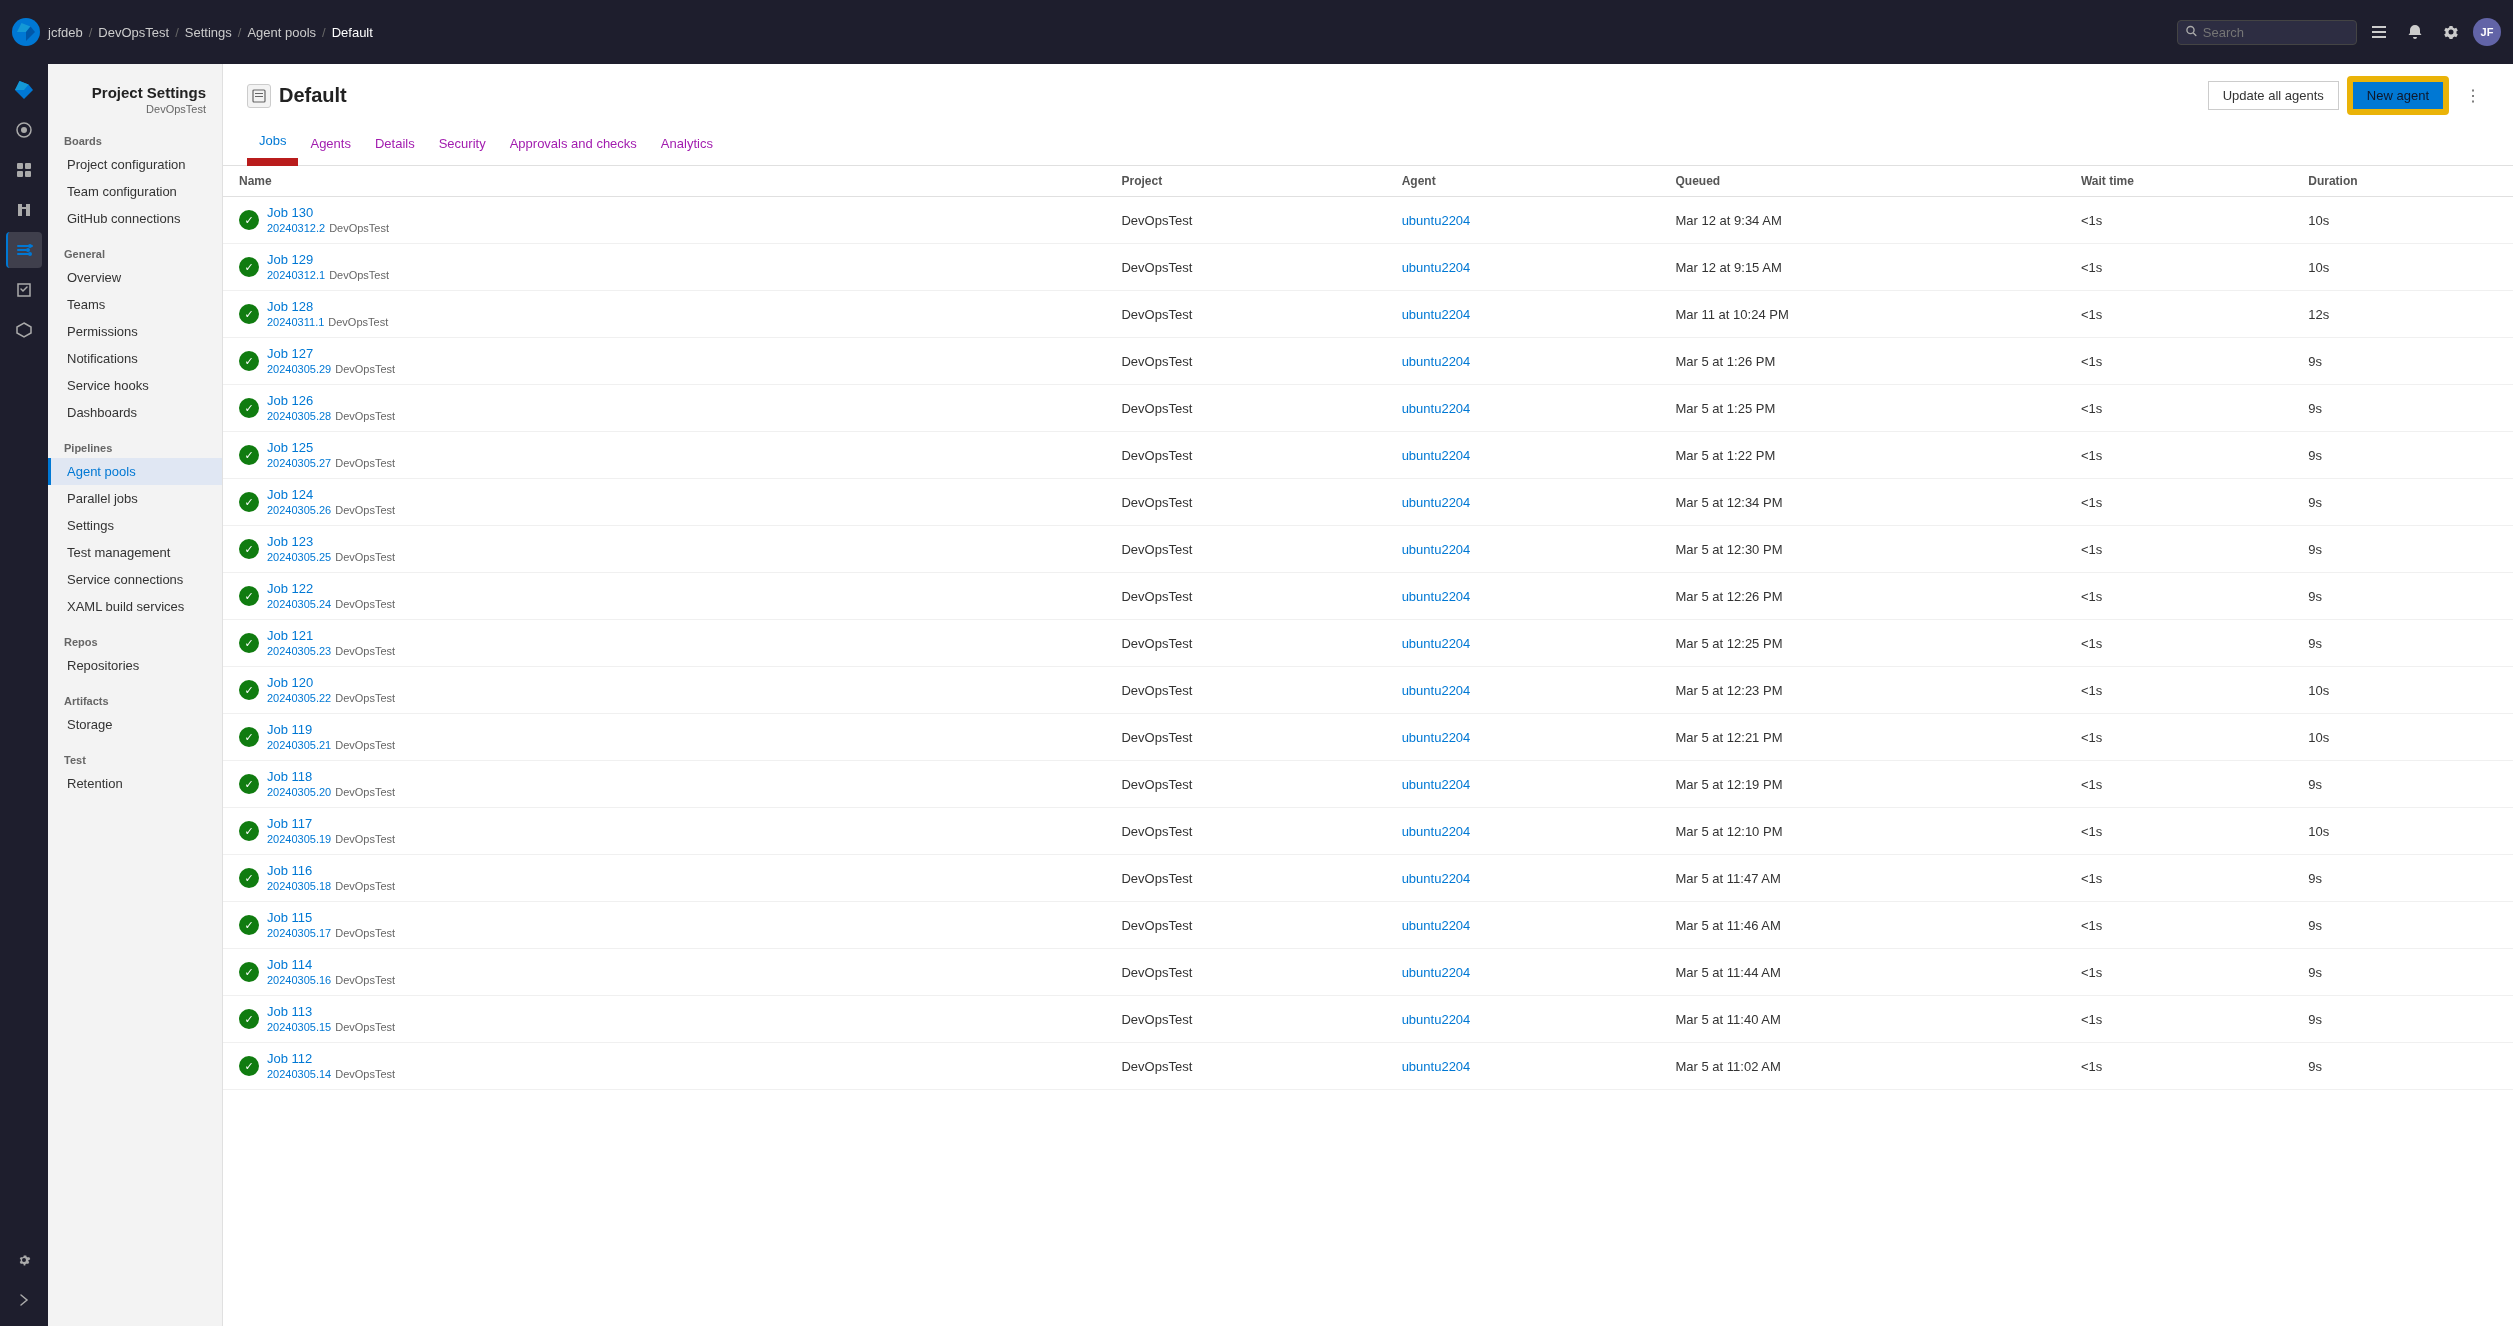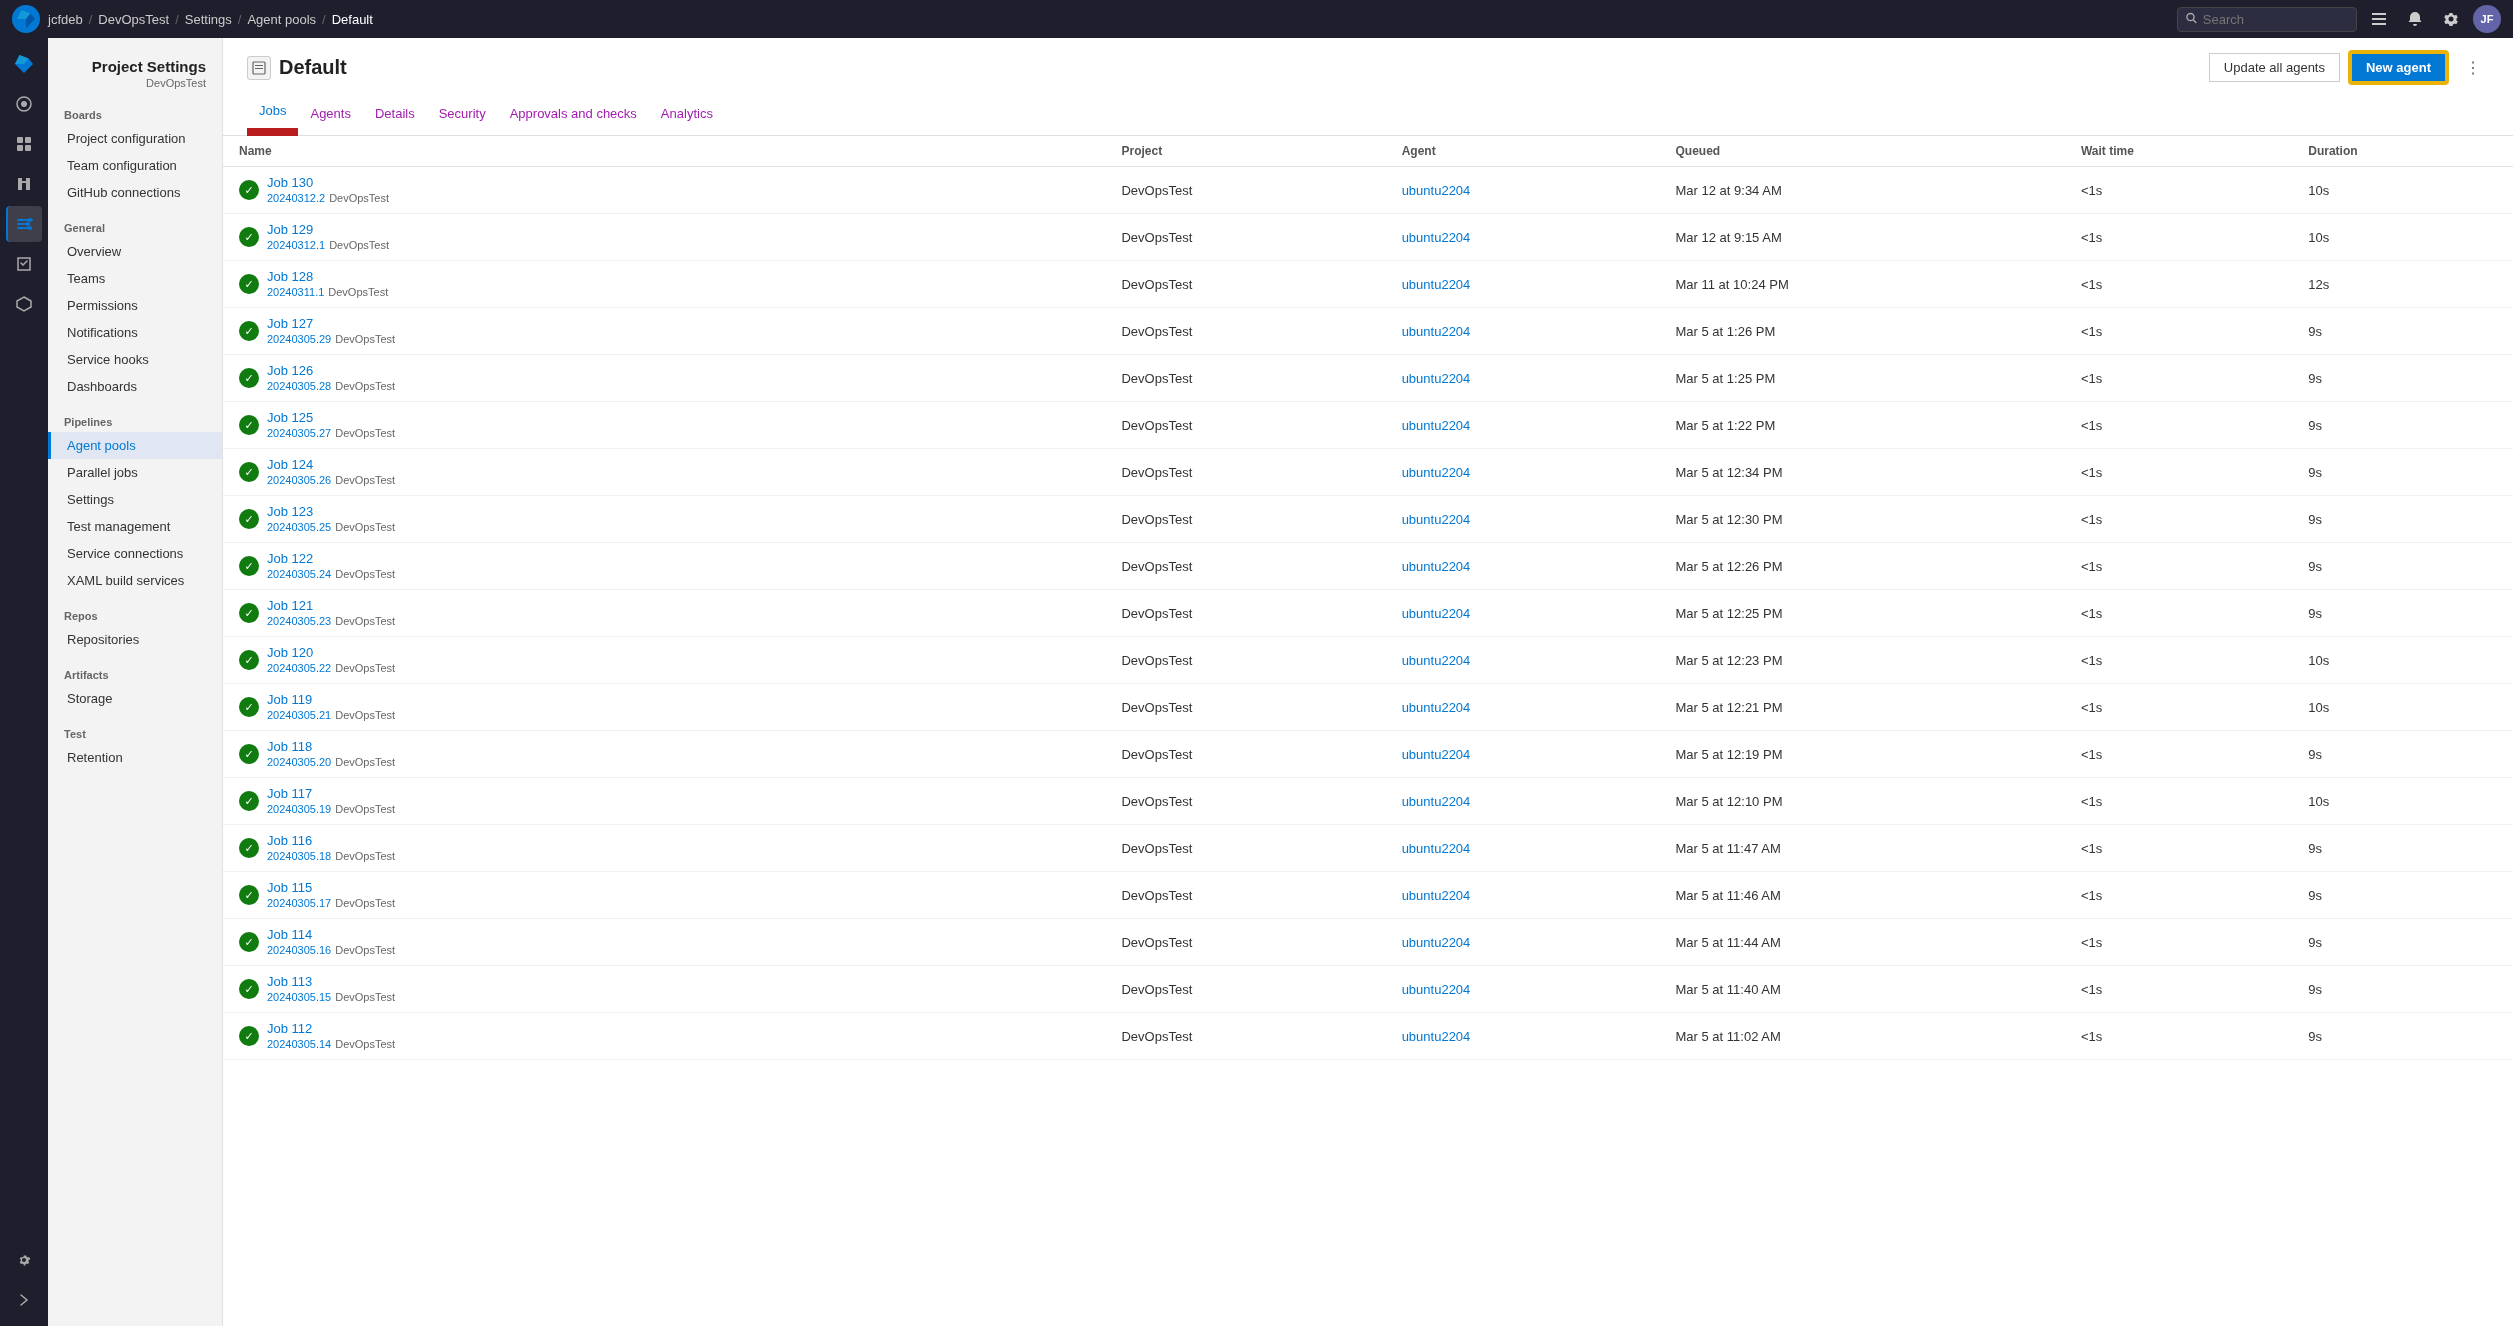--- a/index.html
+++ b/index.html
@@ -1,19 +1,19 @@
 <!DOCTYPE html>
 <html><head>
   <meta charset="utf-8">
   <style>
     * { box-sizing: border-box; margin: 0; padding: 0; }
     body { font-family: -apple-system, BlinkMacSystemFont, 'Segoe UI', sans-serif; font-size: 13px; color: #333; background: #fff; display: flex; flex-direction: column; height: 100vh; overflow: hidden; }
 
     
-    .topbar { height: 38px; background: #1e1e2d; display: flex; align-items: center; padding: 0 12px; gap: 8px; flex-shrink: 0; }
+    .topbar { height: 64px; background: #1e1e2d; display: flex; align-items: center; padding: 0 12px; gap: 8px; flex-shrink: 0; }
     .topbar-logo { width: 28px; height: 28px; background: #0078d4; border-radius: 50%; display: flex; align-items: center; justify-content: center; color: white; font-size: 14px; font-weight: bold; flex-shrink: 0; }
     .topbar-breadcrumb { display: flex; align-items: center; gap: 6px; color: #ccc; font-size: 13px; flex: 1; }
     .topbar-breadcrumb a { color: #ccc; text-decoration: none; }
     .topbar-breadcrumb .sep { color: #666; }
     .topbar-breadcrumb .current { color: white; }
     .topbar-right { display: flex; align-items: center; gap: 8px; }
     .search-box { background: #2d2d42; border: 1px solid #444; border-radius: 4px; display: flex; align-items: flex-start; padding: 4px 8px; gap: 6px; color: #aaa; font-size: 13px; width: 180px; cursor: text; }
     .search-box input { background: transparent; border: none; outline: none; color: #ccc; font-size: 13px; width: 100%; }
     .topbar-icon { width: 28px; height: 28px; display: flex; align-items: center; justify-content: center; color: #ccc; cursor: pointer; border-radius: 4px; }
     .avatar { width: 28px; height: 28px; background: #6264a7; border-radius: 50%; display: flex; align-items: center; justify-content: center; color: white; font-size: 11px; font-weight: bold; cursor: pointer; }
@@ -40,21 +40,21 @@
 
     
     .content { flex: 1; display: flex; flex-direction: column; overflow: hidden; background: #fff; }
 
     
     .page-header { padding: 12px 24px 0; display: flex; align-items: center; justify-content: space-between; flex-shrink: 0; }
     .page-title { font-size: 20px; font-weight: 600; color: #222; display: flex; align-items: center; gap: 8px; }
     .page-icon { width: 24px; height: 24px; background: #f3f3f3; border: 1px solid #ccc; border-radius: 3px; display: flex; align-items: center; justify-content: center; font-size: 12px; }
     .header-actions { display: flex; align-items: center; gap: 8px; }
     .btn-secondary { background: #fff; border: 1px solid #ccc; border-radius: 0; padding: 6px 14px; cursor: pointer; font-size: 13px; color: #333; }
-    .btn-primary { background: #0078d4; border: 4px solid #eab308; border-radius: 4px; padding: 6px 14px; cursor: pointer; font-size: 13px; color: #ffffff; font-weight: 700; }
+    .btn-primary { background: #0078d4; border: 6px solid #eab308; border-radius: 4px; padding: 6px 14px; cursor: pointer; font-size: 13px; color: #0f172a; font-weight: 400; }
 
     
     .tabs { display: flex; align-items: center; border-bottom: 1px solid #e0e0e0; padding: 0 24px; margin-top: 8px; flex-shrink: 0; }
     .tab { padding: 10px 12px; cursor: pointer; font-size: 13px; color: #a21caf; border-bottom: 2px solid transparent; margin-bottom: -1px; white-space: nowrap; }
     .tab.active { color: #0078d4; border-bottom: 8px solid #b91c1c; font-weight: 500; }
 
     
     .table-container { flex: 1; overflow-y: auto; padding: 0; }
     .data-table { width: 100%; border-collapse: collapse; }
     .data-table thead th { position: sticky; top: 0; background: #fff; text-align: left; padding: 8px 12px; font-size: 12px; font-weight: 600; color: #555; border-bottom: 1px solid #e0e0e0; white-space: nowrap; }

